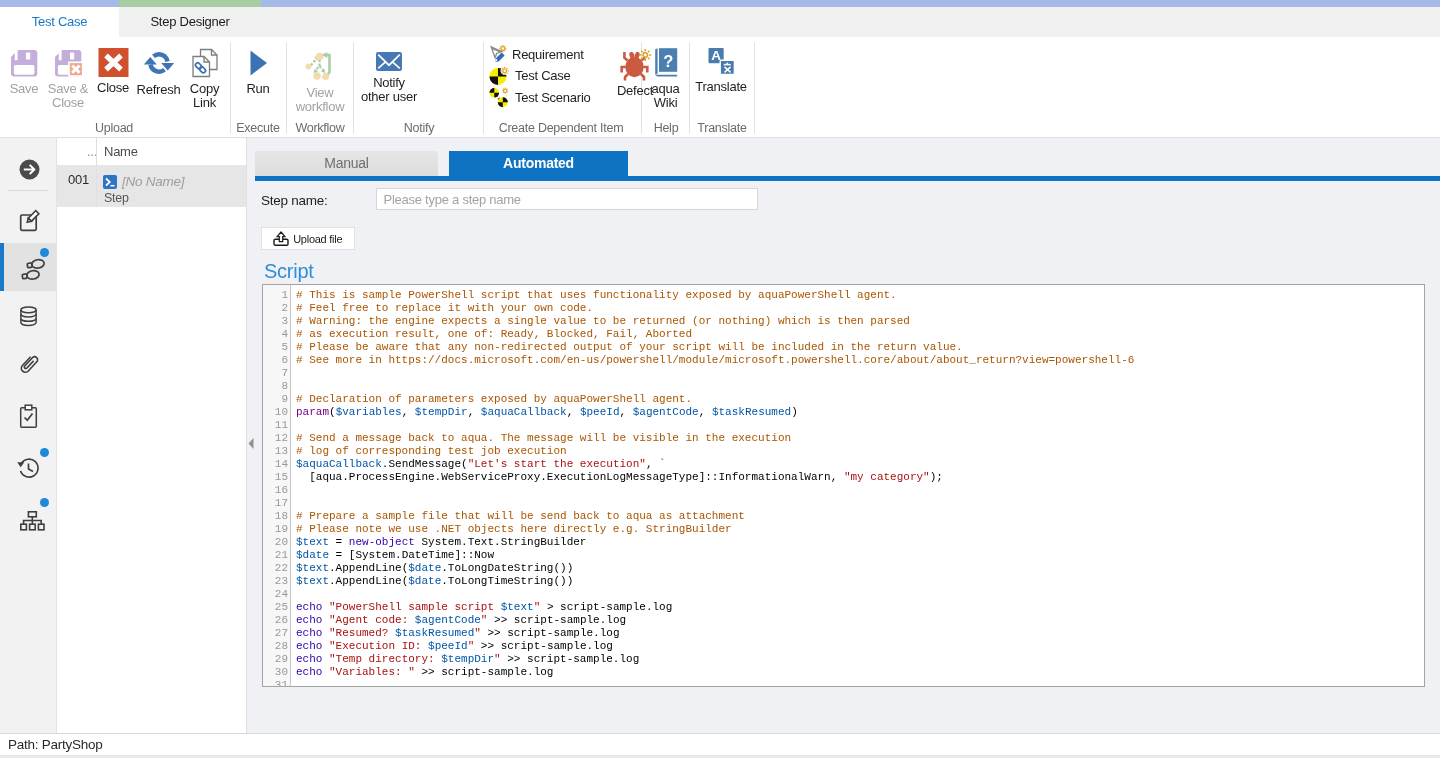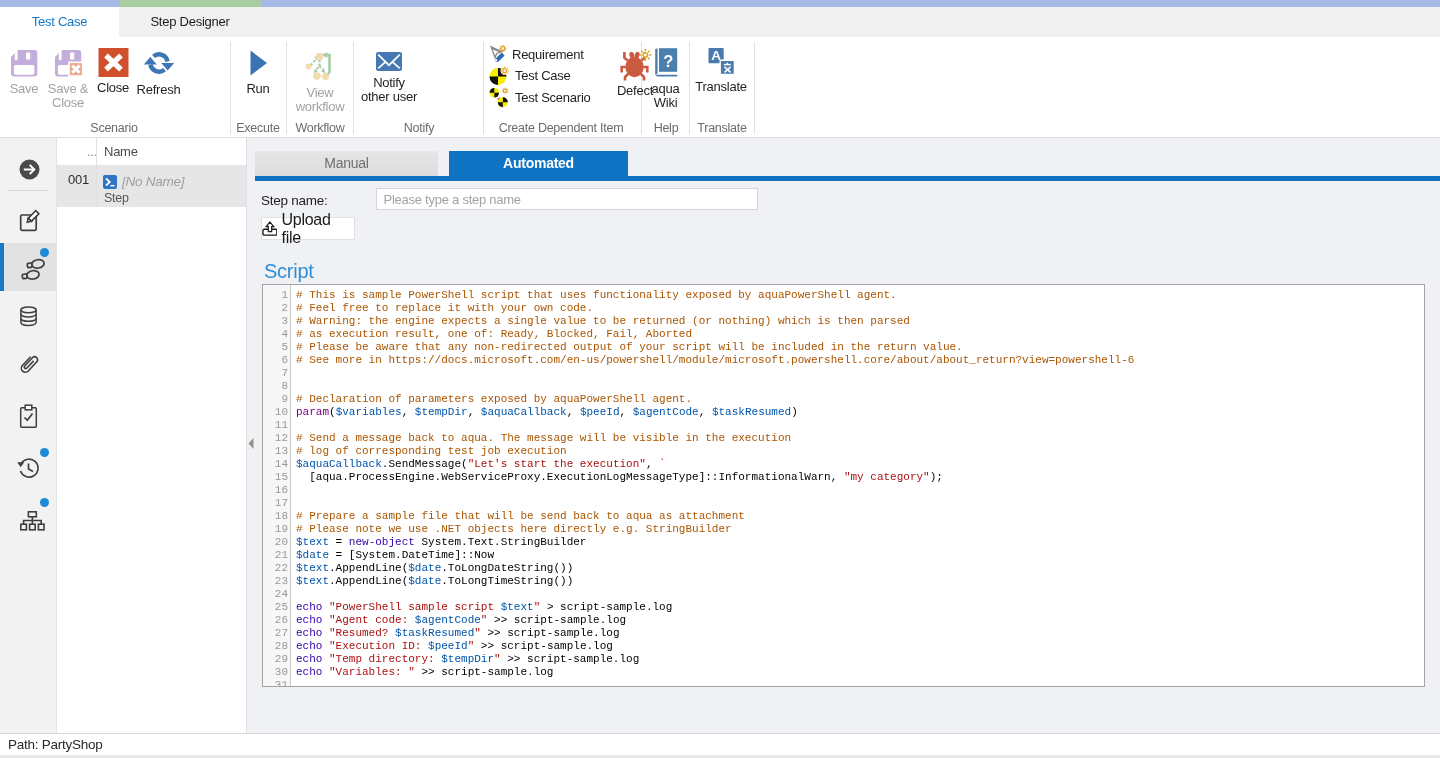--- a/index.html
+++ b/index.html
@@ -38,21 +38,21 @@
 #slhead { position:absolute; left:0; top:0; width:189px; height:27px; background:#fff; }
 #slrow { position:absolute; left:0; top:27px; width:189px; height:42px; background:#e6e6e6; }
 .colsep { position:absolute; left:39px; top:0; width:1px; height:69px; background:#e0e0e0; }
 
 
 .tabM { position:absolute; left:8px; top:13px; width:183px; height:25px; background:linear-gradient(#e6e6e6,#dcdcdc); color:#6f6f6f; font-size:14px; text-align:center; line-height:25px; }
 .tabA { position:absolute; left:202px; top:13px; width:179px; height:25px; background:#0d73c2; color:#fff; font-weight:700; font-size:14px; text-align:center; line-height:25px; }
 .tabline { position:absolute; left:8px; top:38px; width:1185px; height:5px; background:#0d73c2; }
 #stepname { position:absolute; left:14px; top:55px; font-size:13.5px; color:#1f1f1f; }
 #sninput { position:absolute; left:128.5px; top:49.5px; width:382px; height:22.5px; background:#fff; border:1px solid #d6d6d6; font-size:13px; color:#a3a3a3; line-height:21px; padding-left:7px; }
-#upbtn { position:absolute; left:13.5px; top:79px; width:94.5px; height:23px; background:#fff; border:1px solid #e1e1e1; display:flex; align-items:center; justify-content:center; font-size:16px; color:#1a1a1a; }
+#upbtn { position:absolute; left:13.5px; top:89px; width:94.5px; height:23px; background:#fff; border:1px solid #e1e1e1; display:flex; align-items:center; justify-content:center; font-size:11px; color:#1a1a1a; }
 #upbtn svg { margin-right:4px; }
 #scripttitle { position:absolute; left:17px; top:122px; font-size:20px; color:#2f8ed8; }
 #scriptbox { position:absolute; left:15px; top:146px; width:1162.5px; height:402.5px; background:#fff; border:1px solid #a3a3a3; overflow:hidden; }
 #gutter { position:absolute; left:0; top:0; width:28px; height:401px; background:#f7f7f7; border-right:1px solid #c8c8c8; }
 #lnums { position:absolute; left:0; top:3.5px; width:25px; text-align:right; font-family:"Liberation Mono", monospace; font-size:11px; line-height:13px; color:#999; letter-spacing:0; }
 #code { position:absolute; left:33px; top:3.5px; font-family:"Liberation Mono", monospace; font-size:11px; line-height:13px; color:#000; white-space:pre; letter-spacing:0; }
 #code .c { color:#a50; } 
 #code .k { color:#708; } 
 #code .v { color:#05a; } 
 #code .b { color:#30a; } 
@@ -73,21 +73,21 @@
   <div id="tab2">Step Designer</div>
 </div>
 <div id="ribbon" class="abs">
   <div class="vsep" style="left:230px"></div>
   <div class="vsep" style="left:286px"></div>
   <div class="vsep" style="left:353px"></div>
   <div class="vsep" style="left:483px"></div>
   <div class="vsep" style="left:641px"></div>
   <div class="vsep" style="left:689px"></div>
   <div class="vsep" style="left:754px"></div>
-  <div class="glabel" style="left:74px;width:80px">Scenario</div>
+  <div class="glabel" style="left:74px;width:80px">Upload</div>
   <div class="glabel" style="left:218px;width:80px">Execute</div>
   <div class="glabel" style="left:280px;width:80px">Workflow</div>
   <div class="glabel" style="left:379px;width:80px">Notify</div>
   <div class="glabel" style="left:486px;width:150px">Create Dependent Item</div>
   <div class="glabel" style="left:626px;width:80px">Help</div>
   <div class="glabel" style="left:682px;width:80px">Translate</div>
 
   <div class="rbtn" style="left:-16px;width:80px">
     <svg class="ric" width="32" height="32" viewBox="0 0 32 32">
         <path d="M10 3 H26.3 Q29.3 3 29.3 6 V26.5 Q29.3 29.5 26.3 29.5 H6 Q3 29.5 3 26.5 V10 Z" fill="#c3aedb"></path>
@@ -119,20 +119,36 @@
   <div class="rbtn" style="left:118.5px;width:80px">
     <svg class="ric" width="34" height="33" viewBox="0 0 34 33">
         <g fill="none" stroke="#3e76b5" stroke-width="4.5">
           <path d="M11.5 9.4 A8.6 8.6 0 0 1 25.5 14.5"></path>
           <path d="M22.5 22.6 A8.6 8.6 0 0 1 8.5 17.5"></path>
         </g>
         <polygon points="1.8,17.6 14.8,17.6 8.3,10.1" fill="#3e76b5"></polygon>
         <polygon points="19.2,16 32.2,16 25.7,23.5" fill="#3e76b5"></polygon>
       </svg>
     <div class="rlab">Refresh</div>
+  </div>
+  <div class="rbtn" style="left:164.5px;width:80px">
+    <svg class="ric" width="31" height="32" viewBox="0 0 31 32">
+        <g fill="#fff" stroke="#7d7d7d" stroke-width="1.3">
+          <path d="M11.5 2.5 H22.5 L28 8 V22.5 H11.5 Z"></path>
+          <path d="M22.5 2.5 V8 H28" fill="none"></path>
+          <path d="M4 9.5 H15 L20.5 15 V29.5 H4 Z"></path>
+          <path d="M15 9.5 V15 H20.5" fill="none"></path>
+        </g>
+        <g transform="rotate(-45 12.2 21.5)" fill="none" stroke="#3a6fb5" stroke-width="1.7">
+          <rect x="10" y="14.4" width="4.4" height="6.6" rx="2.2"></rect>
+          <rect x="10" y="20.1" width="4.4" height="6.6" rx="2.2"></rect>
+        </g>
+      </svg>
+    <div class="rlab">Copy
+Link</div>
   </div>
   <div class="rbtn" style="left:218px;width:80px">
     <svg class="ric" width="32" height="32" viewBox="0 0 32 32">
         <polygon points="8.5,3.5 25,16 8.5,28.5" fill="#3a72b4"></polygon>
       </svg>
     <div class="rlab">Run</div>
   </div>
   <div class="rbtn" style="left:280px;width:80px">
     <svg class="ric" width="36" height="36" viewBox="0 0 36 36">
         <path d="M20.5 8 H27.5 V24 Q27.5 27.5 23.5 27.5" fill="none" stroke="#a9cda9" stroke-width="2.6"></path>

